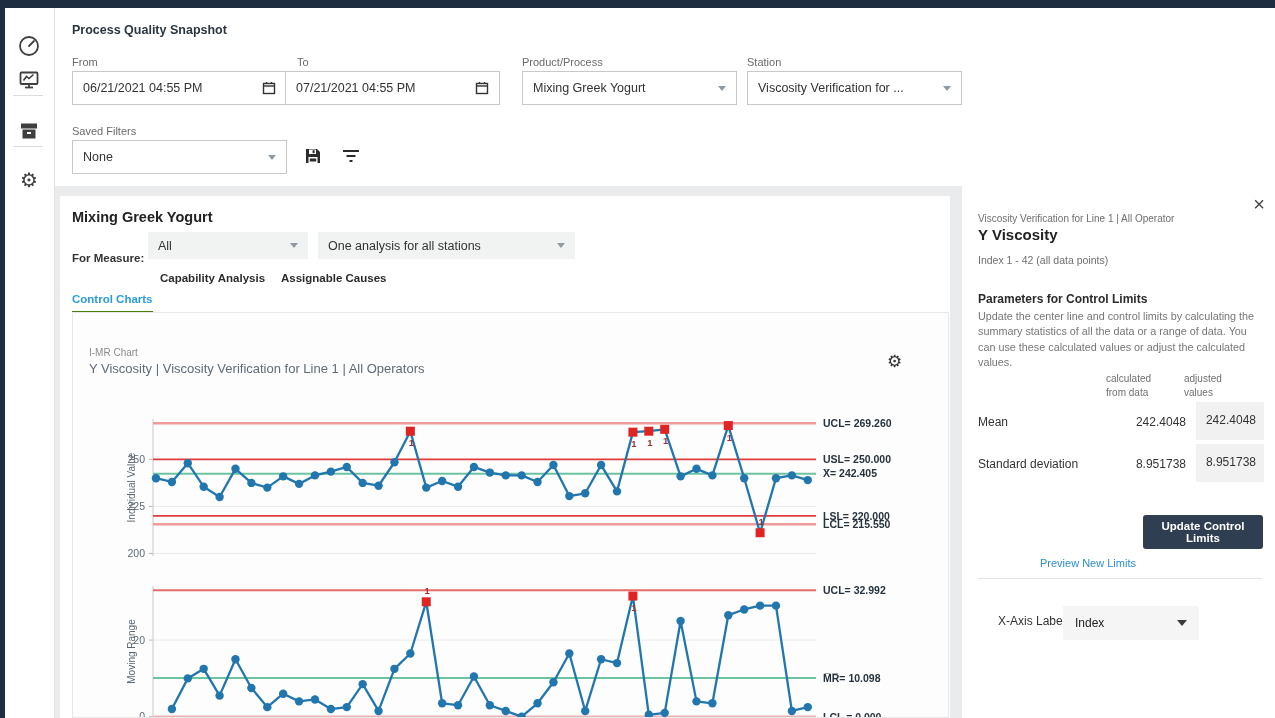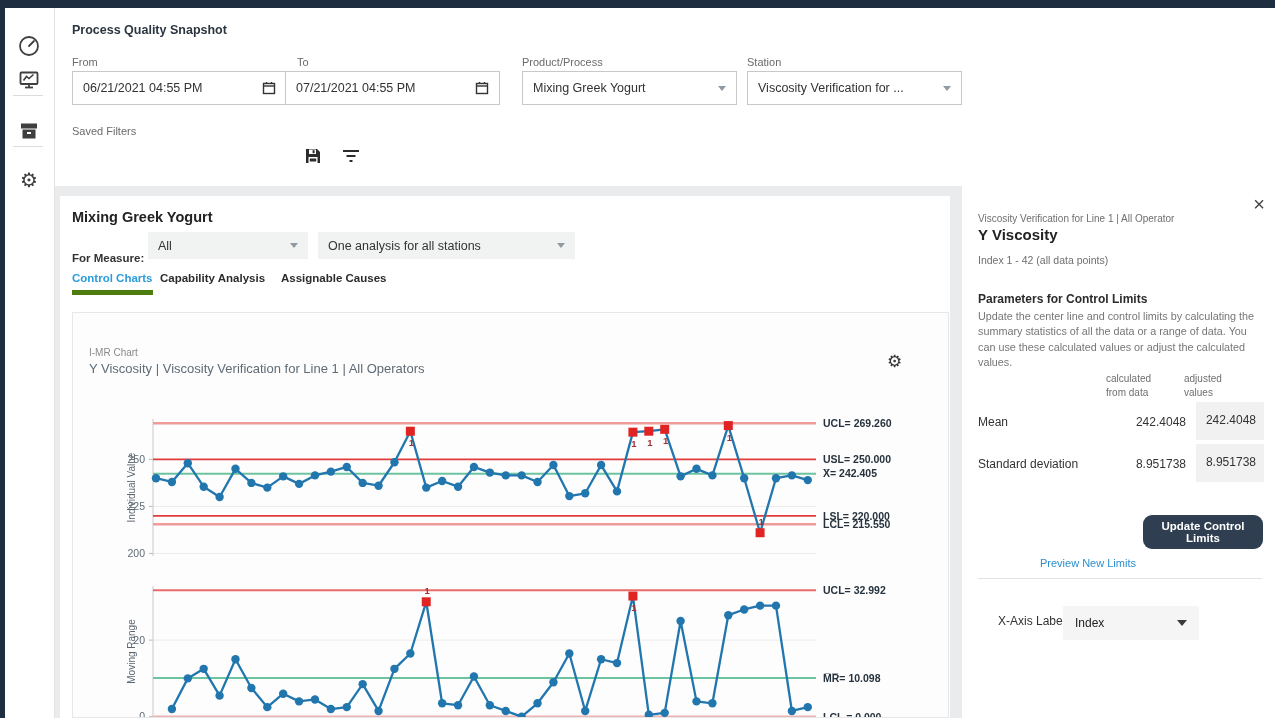--- a/index.html
+++ b/index.html
@@ -25,21 +25,21 @@
            border-top:5px solid #8f9aa3; }
   .caret.dark { border-top-color:#3a3a3a; border-left-width:5px; border-right-width:5px; border-top-width:6px; }
   .flat-sel { background:#f1f2f2; border:none; }
 
   
   #main-panel { left:60px; top:196px; width:890px; height:522px; background:#fff; }
   #section-title { left:12px; top:13px; font-size:14.5px; font-weight:700; color:#222; }
   #for-measure-lbl { left:12px; top:44px; font-size:11.5px; font-weight:700; color:#333;margin-top:12px; }
   .tab { position:absolute; top:76px; font-size:11.5px; font-weight:700; color:#2b2b2b; cursor:pointer;
          padding-bottom:6px; }
-  .tab.active { color:#2d9cdb; border-bottom:5px solid #4d7c0f; }
+  .tab.active { color:#2d9cdb; border-bottom:1px solid #4d7c0f;margin-top:21px; }
 
   
   #chart-card { left:12px; top:116px; width:877px; height:406px; background:#fdfdfd;
                 border:1px solid #e7e7e7; overflow:hidden; }
   #chart-type-lbl { left:16px; top:34px; font-size:10px; color:#8a8a8a; }
   #chart-title { left:16px; top:48px; font-size:13px; color:#5f6b76; }
   #chart-gear { left:814px; top:38px; font-size:17px; color:#333; cursor:pointer; }
   #imr-svg { left:0; top:0; pointer-events:none; }
   svg text { font-family:"Liberation Sans", sans-serif; }
 
@@ -51,21 +51,21 @@
   #rp-index { left:16px; top:68px; font-size:10.5px; color:#6f6f6f; }
   #rp-heading { left:16px; top:106px; font-size:12px; font-weight:700; color:#2b2b2b; }
   #rp-desc { left:16px; top:123px; width:283px; font-size:10.8px; color:#767676; line-height:1.42; }
   .rp-colhead { position:absolute; font-size:10px; color:#6f6f6f; text-align:left; line-height:1.35; }
   .rp-row-lbl { position:absolute; left:16px; font-size:12px; color:#333; }
   .rp-calc { position:absolute; font-size:12px; color:#333; text-align:right; width:80px; }
   .rp-adj { position:absolute; left:234px; width:68px; height:38px; background:#f1f1f1;
             font-size:12px; color:#333; text-align:right; padding:11px 8px 0 0; cursor:text; }
   #rp-preview { left:78px; top:341px; font-size:11px; color:#2b8fd0; cursor:pointer;margin-top:30px; }
   #rp-update { left:181px; top:329px; width:120px; height:34px; background:#2f3e50; color:#fff;
-               font-size:11.5px; font-weight:700; border:none; border-radius:9px; cursor:pointer;text-align:center; }
+               font-size:11.5px; font-weight:700; border:none; border-radius:3px; cursor:pointer;text-align:center; }
   #rp-divider { left:16px; top:392px; width:284px; border-top:1px solid #e3e3e3; }
   #rp-xaxis-lbl { left:16px; top:428px; font-size:12px; color:#333;margin-left:20px; }
   #rp-xaxis-sel { left:101px; top:420px; width:136px; height:34px; background:#f5f5f5; border:none;
                   display:flex; align-items:center; padding:0 12px; font-size:12px; color:#222; cursor:pointer; }
 </style>
 </head>
 <body>
 
 <div id="top-bar" class="abs"></div>
 <div id="left-strip" class="abs"></div>
@@ -128,20 +128,24 @@
     <span class="caret"></span>
   </div>
 
   <div class="abs f-lbl" style="left:692px; top:48px">Station</div>
   <div class="abs inp" style="left:692px; top:63px; width:215px">
     <span class="grow">Viscosity Verification for ...</span>
     <span class="caret"></span>
   </div>
 
   <div class="abs f-lbl" style="left:17px; top:117px">Saved Filters</div>
+  <div class="abs inp" style="left:17px; top:132px; width:215px">
+    <span class="grow">None</span>
+    <span class="caret"></span>
+  </div>
   <div class="abs" style="left:248px; top:138px; cursor:pointer">
     <svg width="20" height="20" viewBox="0 0 20 20">
         <path d="M3 3 h11 l3 3 v11 h-14 z" fill="#2b2b2b"></path>
         <rect x="6" y="3.5" width="7" height="4.5" fill="#fff"></rect>
         <rect x="9.6" y="4.2" width="2" height="3" fill="#2b2b2b"></rect>
         <rect x="5.5" y="11" width="9" height="6" fill="#fff"></rect>
         <rect x="6.8" y="12.5" width="6.4" height="3" fill="#2b2b2b"></rect>
       </svg>
   </div>
   <div class="abs" style="left:287px; top:141px; cursor:pointer">

